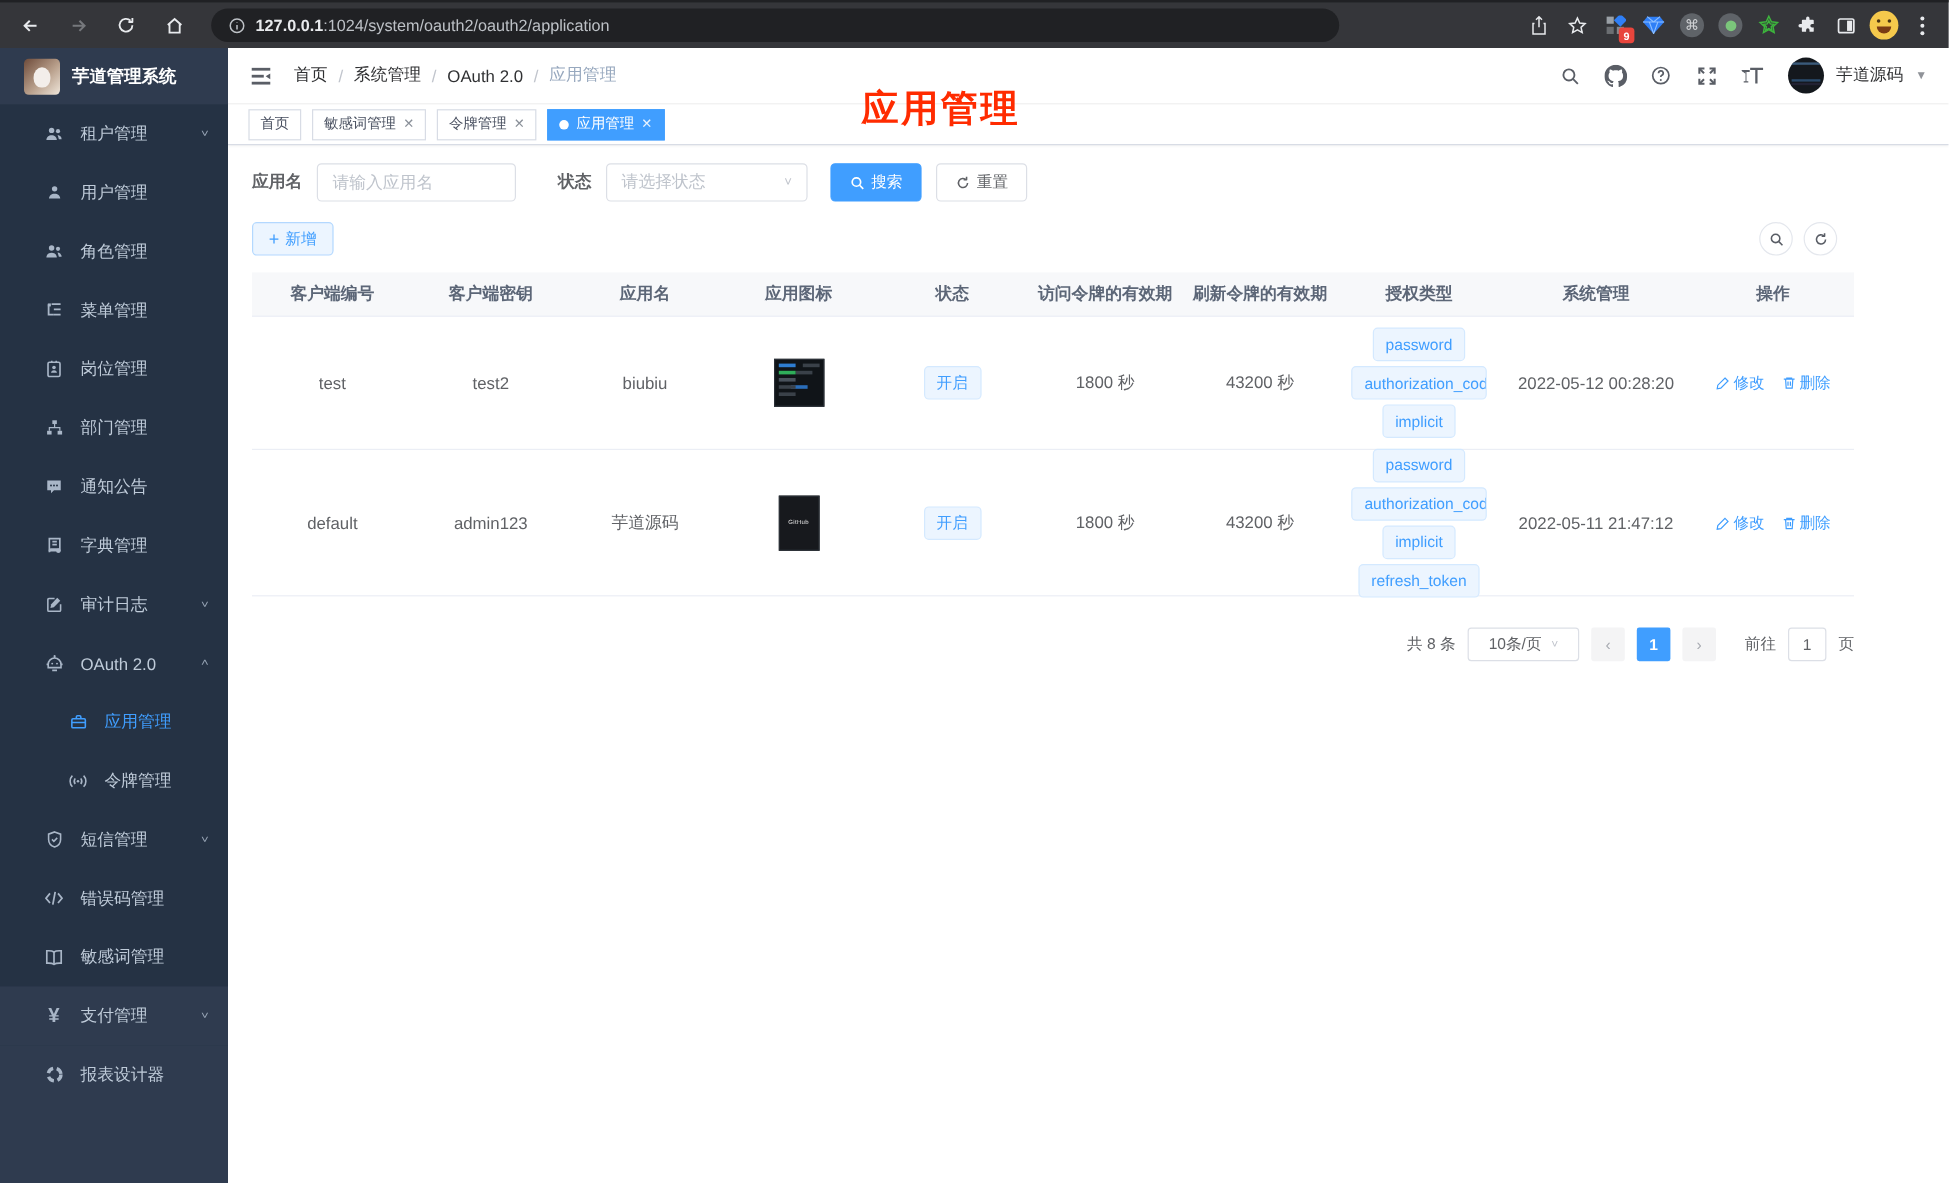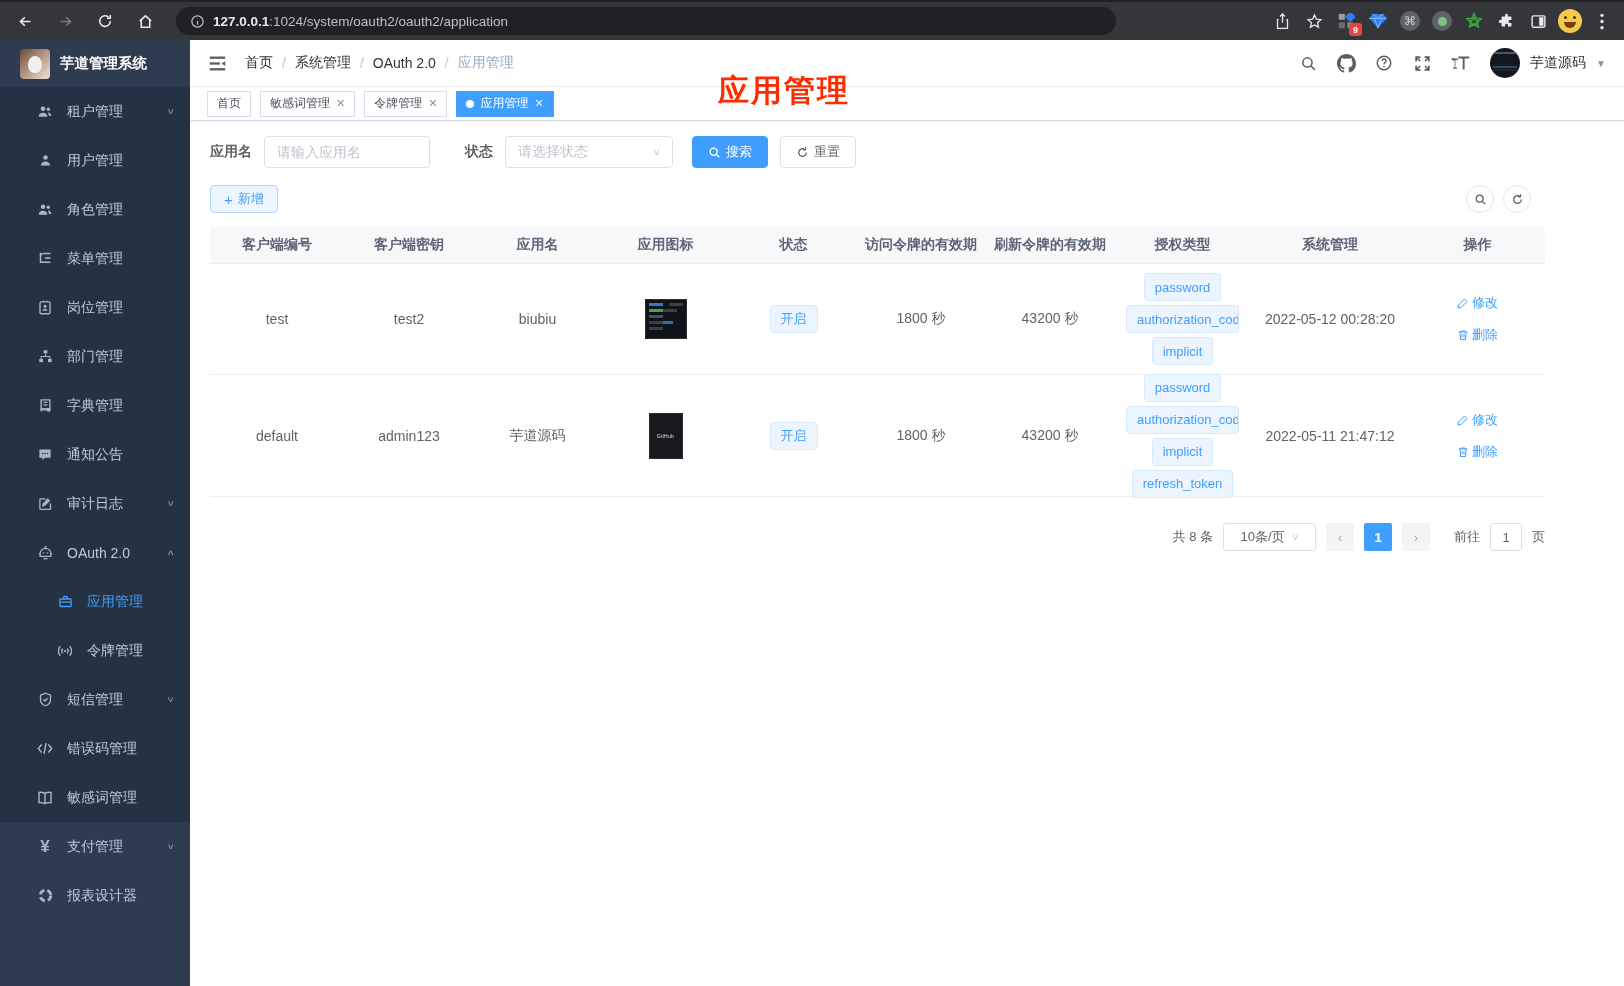--- a/index.html
+++ b/index.html
@@ -89,21 +89,21 @@
   .tr.head .td { font-weight:700; color:#5c6677; padding:9px 0; }
   .td { text-align:center; padding:10px 0; display:flex; flex-direction:column; align-items:center; justify-content:center; gap:4px; }
   .c1{width:134px;} .c2{width:130px;} .c3{width:127px;} .c4{width:129px;} .c5{width:127px;} .c6{width:128px;} .c7{width:130px;} .c8{width:135px;} .c9{width:160px;} .c10{width:135px;}
   .r1 { height:111px; } .r2 { height:122px; }
   .appicon1 { width:42px; height:40px; background:#101418; border:1px solid #2a2f36; position:relative; overflow:hidden; }
   .appicon1:before { content:""; position:absolute; left:3px; top:3px; width:14px; height:3px; background:#2e7dd1; box-shadow:20px 0 0 #3a4149, 0 6px 0 #2fae5a, 14px 6px 0 #3a4149, 0 12px 0 #49525c, 0 18px 0 #3a4149, 10px 18px 0 #2a6db8, 0 24px 0 #3a4149; }
   .appicon2 { width:34px; height:46px; background:#17191d; border:1px solid #2a2f36; display:flex; align-items:center; justify-content:center; }
   .appicon2 span { color:#e6e6e6; font-size:5px; letter-spacing:.3px; }
   .tag { height:28px; padding:0 10px; border-radius:4px; background:#ecf5ff; border:1px solid #d4e9ff; color:#409eff; font-size:13px; display:inline-flex; align-items:center; white-space:nowrap; }
   .tag.cut { max-width:113px; overflow:hidden; justify-content:flex-start; }
-  .actions { flex-direction:column; gap:14px; }
+  .actions { flex-direction:row; gap:14px; }
   .alink { color:#409eff; font-size:13px; display:inline-flex; align-items:center; gap:3px; cursor:pointer; white-space:nowrap; }
 
   
   .pager { display:flex; align-items:center; justify-content:flex-end; gap:10px; padding:26px 0 0 0; width:1335px; font-size:13px; color:#606266; }
   .psize { width:93px; height:28px; border:1px solid #dcdfe6; border-radius:3px; display:flex; align-items:center; justify-content:center; gap:8px; color:#606266; cursor:pointer; }
   .psize .car { color:#c0c4cc; font-size:10px; }
   .pbtn { width:28px; height:28px; border-radius:2px; background:#f4f4f5; color:#a8abb2; display:flex; align-items:center; justify-content:center; font-size:13px; cursor:pointer; }
   .pbtn.cur { background:#409eff; color:#fff; font-weight:700; }
   .goto-input { width:32px; height:28px; border:1px solid #dcdfe6; border-radius:3px; text-align:center; font-size:13px; color:#606266; outline:none; }
   svg { display:block; }
@@ -274,39 +274,39 @@
               <rect x="9" y="2" width="6" height="5"></rect>
               <rect x="2" y="16" width="6" height="5"></rect>
               <rect x="16" y="16" width="6" height="5"></rect>
               <path d="M11.2 7h1.6v4h7v5h-1.6v-3.4H5.8V16H4.2v-5h7z"></path>
             </svg>
           </span>
         <span class="lbl">部门管理</span>
       </div>
       <div class="mi">
         <span class="ic">
+            <svg width="16" height="15" viewBox="0 0 24 24" fill="currentColor">
+              <path d="M3 4h18v13H12l-4 4v-4H3z"></path>
+              <circle cx="8" cy="10.5" r="1.3" fill="#253244"></circle>
+              <circle cx="12" cy="10.5" r="1.3" fill="#253244"></circle>
+              <circle cx="16" cy="10.5" r="1.3" fill="#253244"></circle>
+            </svg>
+          </span>
+        <span class="lbl">通知公告</span>
+      </div>
+      <div class="mi">
+        <span class="ic">
             <svg width="15" height="15" viewBox="0 0 24 24" fill="none" stroke="currentColor" stroke-width="2.2">
               <path d="M5 3h14v16H7a2 2 0 0 0-2 2z"></path>
               <path d="M5 19a2 2 0 0 1 2-2h12"></path>
               <path d="M9 7h6M9 11h6"></path>
               <circle cx="17" cy="19" r="3" fill="currentColor" stroke="none"></circle>
             </svg>
           </span>
         <span class="lbl">字典管理</span>
-      </div>
-      <div class="mi">
-        <span class="ic">
-            <svg width="16" height="15" viewBox="0 0 24 24" fill="currentColor">
-              <path d="M3 4h18v13H12l-4 4v-4H3z"></path>
-              <circle cx="8" cy="10.5" r="1.3" fill="#253244"></circle>
-              <circle cx="12" cy="10.5" r="1.3" fill="#253244"></circle>
-              <circle cx="16" cy="10.5" r="1.3" fill="#253244"></circle>
-            </svg>
-          </span>
-        <span class="lbl">通知公告</span>
       </div>
       <div class="mi">
         <span class="ic">
             <svg width="15" height="15" viewBox="0 0 24 24" fill="none" stroke="currentColor" stroke-width="2.1">
               <path d="M20 12v8a1.5 1.5 0 0 1-1.5 1.5h-14A1.5 1.5 0 0 1 3 20V6a1.5 1.5 0 0 1 1.5-1.5H12"></path>
               <path d="M15.5 3.5l4 4L11 16l-4.6 1L7.5 12z" fill="currentColor" stroke="none"></path>
             </svg>
           </span>
         <span class="lbl">审计日志</span>
         <span class="arrow">˅</span>

